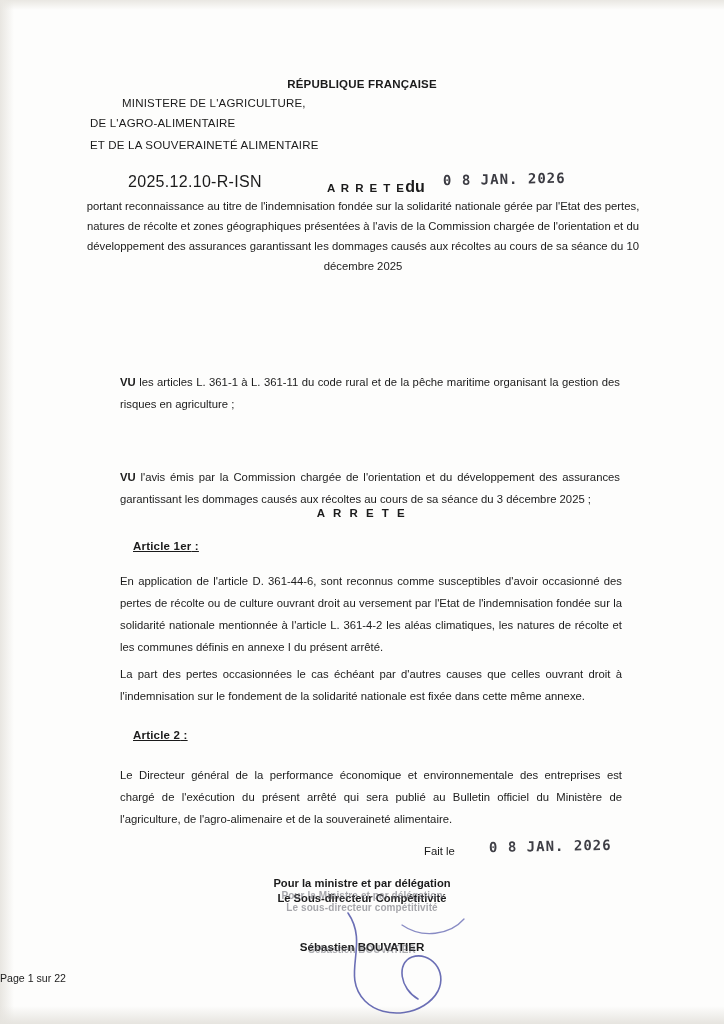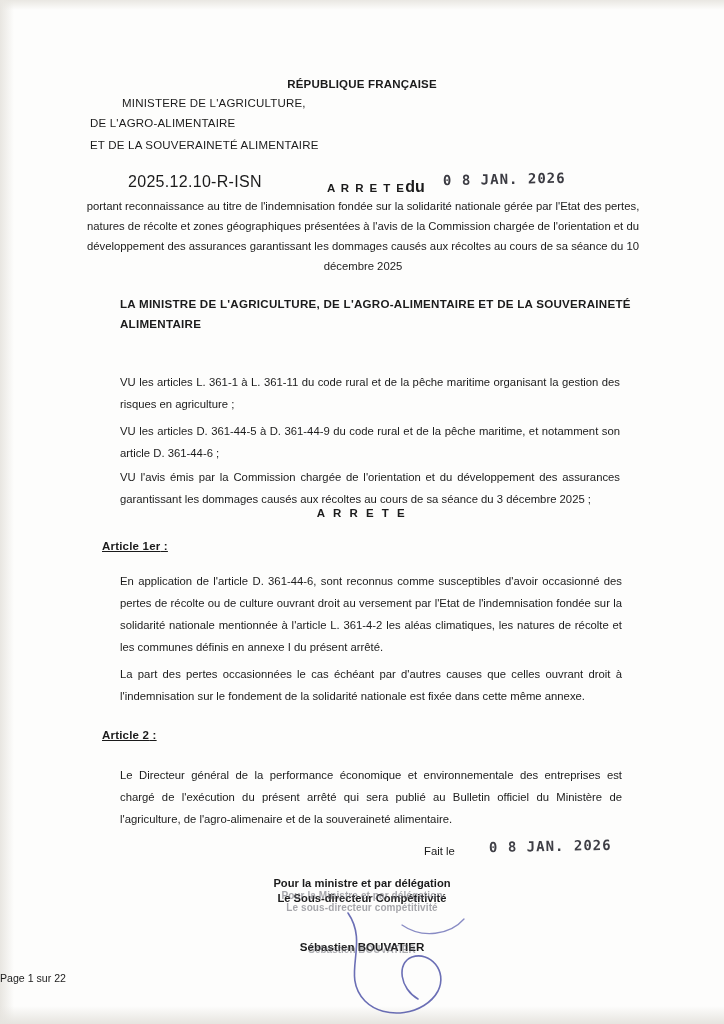--- a/index.html
+++ b/index.html
@@ -113,37 +113,37 @@
     letter-spacing: 0.25px;
   }
   .vu {
     position: absolute;
     left: 120px;
     width: 500px;
     font-size: 11.3px;
     line-height: 22px;
     text-align: justify;
   }
-  .vu b { font-weight: normal; margin-top: 28px; }
+  .vu b { font-weight: bold; margin-top: 28px; }
   .vu1 { top: 371px; }
   .vu2 { top: 420px; }
   .vu3 { top: 466px; }
 
   .arrete-center {
     position: absolute;
     left: 0; top: 507px;
     width: 724px;
     text-align: center;
     font-size: 11.5px;
     font-weight: bold;
     letter-spacing: 2.5px;
   }
   .article-head {
     position: absolute;
-    left: 102px;
+    left: 133px;
     font-size: 11.5px;
     font-weight: bold;
     text-decoration: underline;
     letter-spacing: 0.2px;
   }
   .article-head.a1 { top: 540px; }
   .article-head.a2 { top: 729px; }
   .article-head .colon { text-decoration: none; }
 
   .para {
@@ -247,31 +247,26 @@
     <div class="refnum">2025.12.10-R-ISN</div>
 
     <div class="arrete-du">
       <span>A R R E T E</span><span class="du">du</span>
     </div>
 
     <div class="date-stamp">0 8 JAN. 2026</div>
 
     <div class="intro">portant reconnaissance au titre de l'indemnisation fondée sur la solidarité nationale gérée par l'Etat des pertes, natures de récolte et zones géographiques présentées à l'avis de la Commission chargée de l'orientation et du développement des assurances garantissant les dommages causés aux récoltes au cours de sa séance du 10 décembre 2025</div>
 
-    <div class="title-block">LA MINISTRE DE L'AGRICULTURE, DE L'AGRO-ALIMENTAIRE ET DE LA SOUVERAINETÉ ALIMENTAIRE</div>
 
     <div class="vu vu1">
       <b>VU</b>
       <span>les articles L. 361-1 à L. 361-11 du code rural et de la pêche maritime organisant la gestion des risques en agriculture ;</span>
     </div>
 
-    <div class="vu vu2">
-      <b>VU</b>
-      <span>les articles D. 361-44-5 à D. 361-44-9 du code rural et de la pêche maritime, et notamment son article D. 361-44-6 ;</span>
-    </div>
 
     <div class="vu vu3">
       <b>VU</b>
       <span>l'avis émis par la Commission chargée de l'orientation et du développement des assurances garantissant les dommages causés aux récoltes au cours de sa séance du 3 décembre 2025 ;</span>
     </div>
 
     <div class="arrete-center">A R R E T E</div>
 
     <div class="article-head a1">
       <span>Article 1er</span><span class="colon"> :</span>

